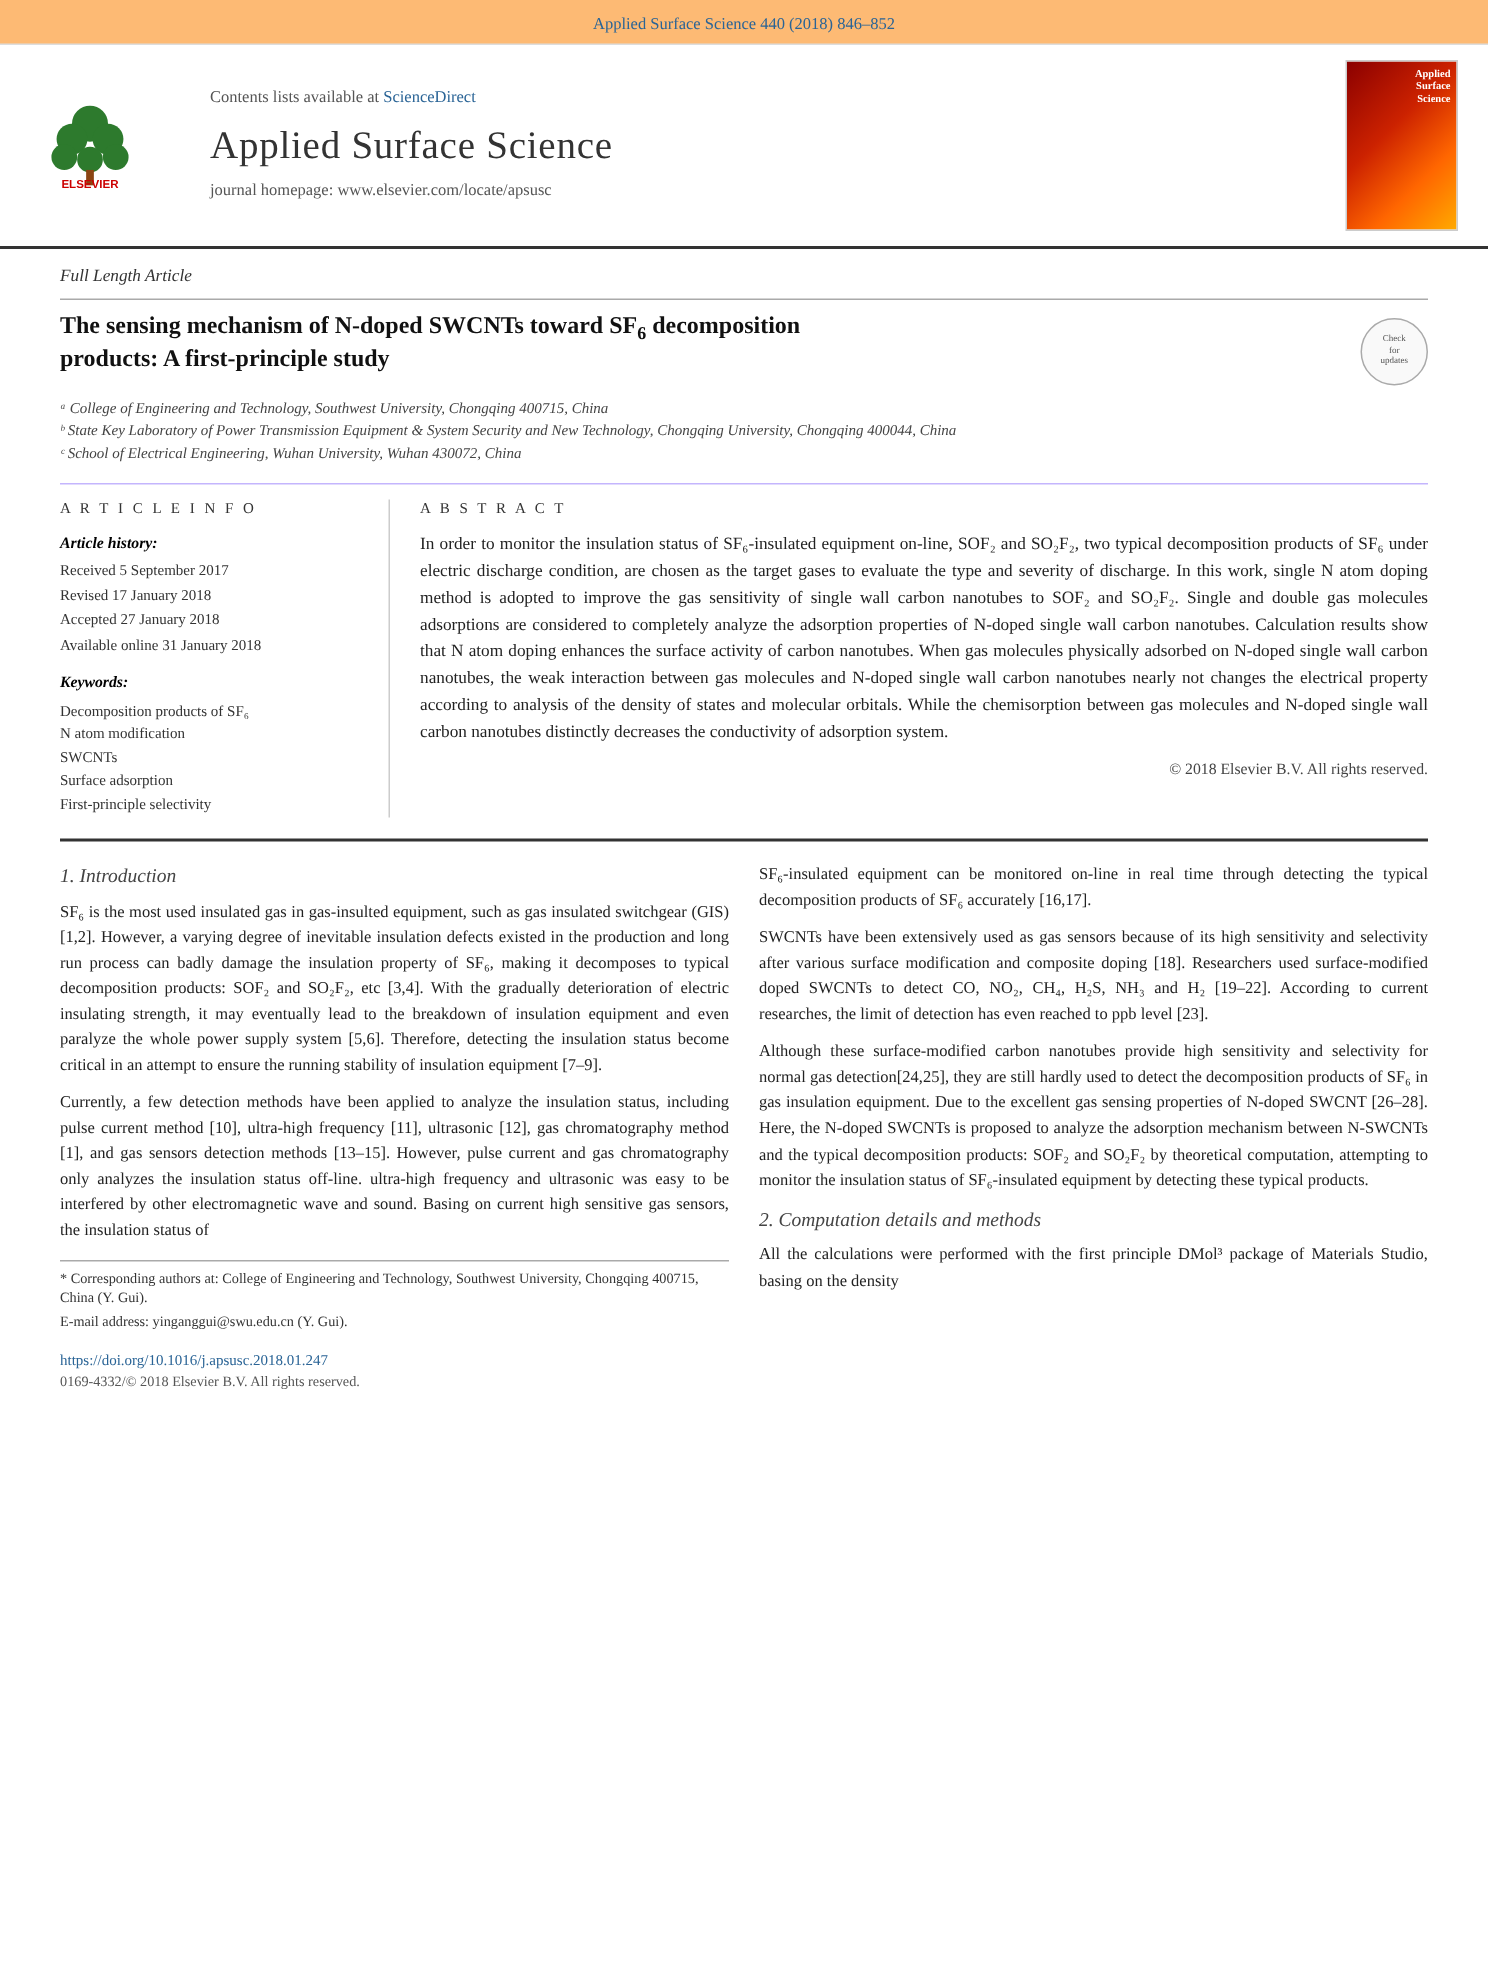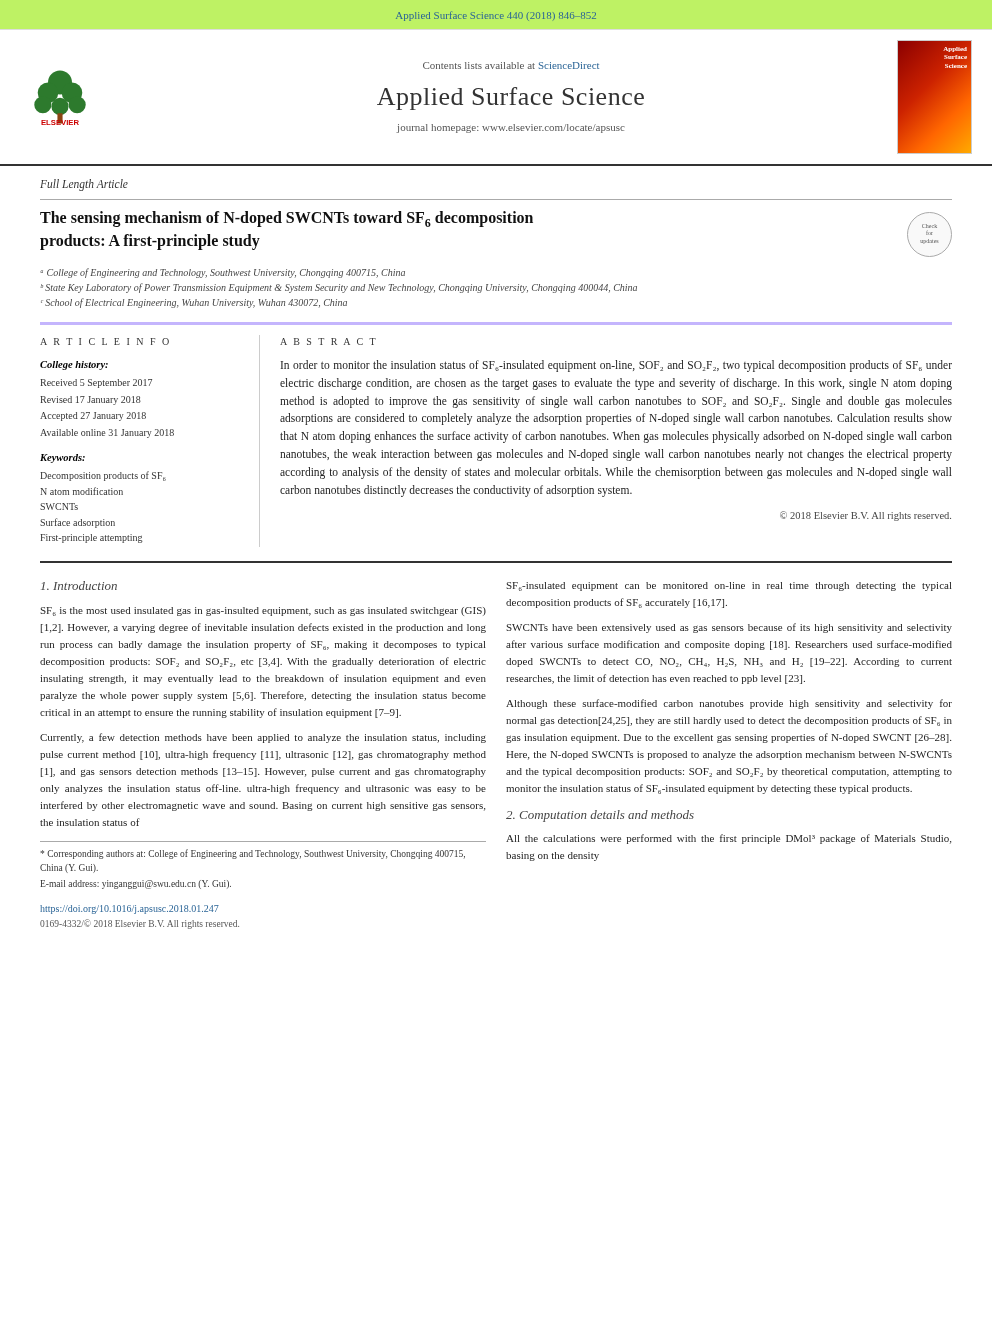--- a/index.html
+++ b/index.html
@@ -6,21 +6,21 @@
     body {
       font-family: 'Times New Roman', Times, serif;
       background: #fff;
       color: #000;
       width: 992px;
       min-height: 1323px;
       font-size: 13px;
       line-height: 1.45;
     }
     .top-bar {
-      background: #bef264;
+      background: #fdba74;
       text-align: center;
       padding: 6px 0 4px 0;
       border-bottom: 1px solid #ddd;
     }
     .top-bar a {
       color: #2a6496;
       font-size: 11px;
       text-decoration: none;
     }
     .journal-header {
@@ -37,21 +37,20 @@
       display: flex;
       flex-direction: column;
       align-items: flex-start;
     }
     .elsevier-tree {
       width: 80px;
       height: 60px;
     }
     .journal-header-center {
       flex: 1;
-      text-align: center;
     }
     .science-direct-link {
       font-size: 11px;
       color: #555;
       margin-bottom: 4px;
     }
     .science-direct-link a { color: #2a6496; text-decoration: none; }
     .journal-title-main {
       font-size: 26px;
       font-weight: normal;
@@ -143,21 +142,21 @@
       font-size: 10px;
       color: #444;
       margin-bottom: 12px;
       line-height: 1.5;
       font-style: italic;
     }
     .two-column {
       display: flex;
       gap: 20px;
       margin-top: 10px;
-      border-top: 3px solid #c4b5fd;
+      border-top: 1px solid #c4b5fd;
       padding-top: 10px;
     }
     .col-left {
       width: 220px;
       flex-shrink: 0;
       border-right: 1px solid #ccc;
       padding-right: 16px;
     }
     .col-right {
       flex: 1;
@@ -322,31 +321,31 @@
   <div class="affiliations">
     <div>ᵃ&nbsp;College of Engineering and Technology, Southwest University, Chongqing 400715, China</div>
     <div>ᵇ&nbsp;State Key Laboratory of Power Transmission Equipment &amp; System Security and New Technology, Chongqing University, Chongqing 400044, China</div>
     <div>ᶜ&nbsp;School of Electrical Engineering, Wuhan University, Wuhan 430072, China</div>
   </div>
 
   <div class="two-column">
 
     <div class="col-left">
       <div class="section-heading">A R T I C L E   I N F O</div>
-      <div class="article-info-label">College history:</div>
+      <div class="article-info-label">Article history:</div>
       <div class="article-info-item">Received 5 September 2017</div>
       <div class="article-info-item">Revised 17 January 2018</div>
       <div class="article-info-item">Accepted 27 January 2018</div>
       <div class="article-info-item">Available online 31 January 2018</div>
       <div class="keywords-label">Keywords:</div>
       <div class="keyword-item">Decomposition products of SF₆</div>
       <div class="keyword-item">N atom modification</div>
       <div class="keyword-item">SWCNTs</div>
       <div class="keyword-item">Surface adsorption</div>
-      <div class="keyword-item">First-principle attempting</div>
+      <div class="keyword-item">First-principle selectivity</div>
     </div>
 
     <div class="col-right">
       <div class="section-heading">A B S T R A C T</div>
       <div class="abstract-text">In order to monitor the insulation status of SF₆-insulated equipment on-line, SOF₂ and SO₂F₂, two typical decomposition products of SF₆ under electric discharge condition, are chosen as the target gases to evaluate the type and severity of discharge. In this work, single N atom doping method is adopted to improve the gas sensitivity of single wall carbon nanotubes to SOF₂ and SO₂F₂. Single and double gas molecules adsorptions are considered to completely analyze the adsorption properties of N-doped single wall carbon nanotubes. Calculation results show that N atom doping enhances the surface activity of carbon nanotubes. When gas molecules physically adsorbed on N-doped single wall carbon nanotubes, the weak interaction between gas molecules and N-doped single wall carbon nanotubes nearly not changes the electrical property according to analysis of the density of states and molecular orbitals. While the chemisorption between gas molecules and N-doped single wall carbon nanotubes distinctly decreases the conductivity of adsorption system.</div>
       <div class="copyright-line">© 2018 Elsevier B.V. All rights reserved.</div>
     </div>
   </div>
 
   <hr class="divider">

